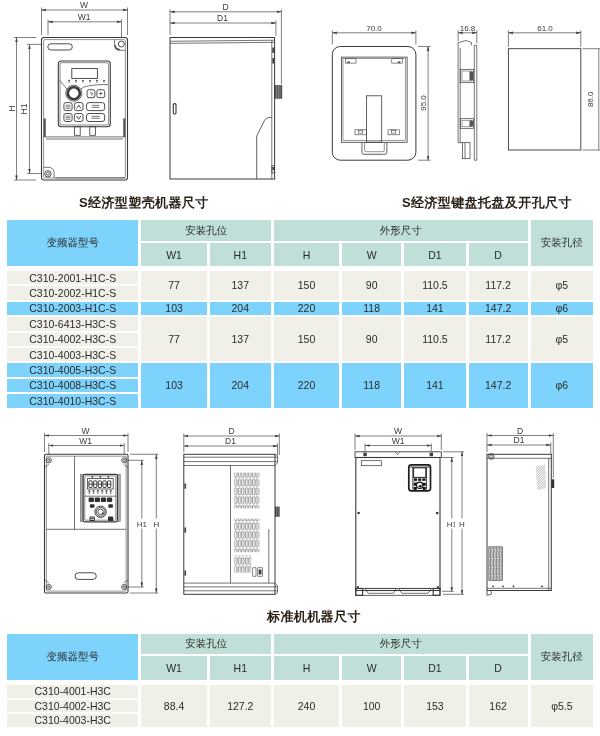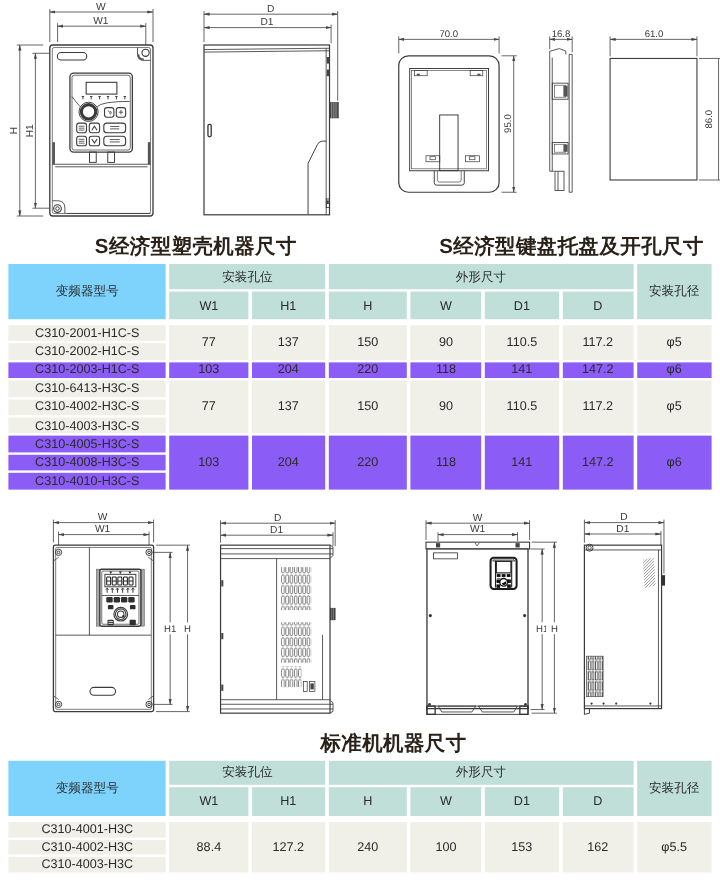--- a/index.html
+++ b/index.html
@@ -1,23 +1,23 @@
 <!DOCTYPE html>
 <html><head>
 <meta charset="utf-8">
 <style>
   html,body{margin:0;padding:0;background:#fff;}
   body{width:600px;height:736px;position:relative;font-family:"Liberation Sans",sans-serif;overflow:hidden;will-change:transform;}
-  .cap{position:absolute;font-weight:bold;font-size:17px;color:#2a2118;letter-spacing:0.4px;white-space:nowrap;}
+  .cap{position:absolute;font-weight:bold;font-size:13px;color:#2a2118;letter-spacing:0.4px;white-space:nowrap;}
   table.dim{position:absolute;border-collapse:separate;border-spacing:3px 2px;table-layout:fixed;}
   table.dim td{text-align:center;vertical-align:middle;padding:0;font-size:10.5px;color:#2b2b2b;overflow:hidden;}
   td.hd{background:#bfdfd8;color:#333;margin-left:28px;}
   td.mh{background:#7dd3fc;color:#2e2e38;}
   td.wrow{background:#f0efe8;}
-  td.lrow{background:#8b5cf6;}
+  td.lrow{background:#7dd3fc;}
   svg{position:absolute;left:0;}
   svg text{font-family:"Liberation Sans",sans-serif;fill:#3a3a3a;}
   .dln{stroke:#4a4a4a;stroke-width:0.7;fill:none;}
   .tln{stroke:#3a3a3a;stroke-width:0.7;fill:none;}
 </style>
 </head>
 <body>
 
 <svg id="svg1" width="600" height="214" viewBox="0 0 600 214" style="top:0">
     <defs>
@@ -304,21 +304,21 @@
 
 <g>
 <line class="dln" x1="598.8" y1="48.7" x2="598.8" y2="150"></line>
 <text x="593.5" y="99.3" font-size="8" text-anchor="middle" transform="rotate(-90 593.5 99.3)">86.0</text>
 </g>
 </g>
   </svg>
 
 <div class="cap" style="left:79px;top:193.5px;">S经济型塑壳机器尺寸</div>
 
-<div class="cap" style="left:366px;top:193.5px;">S经济型键盘托盘及开孔尺寸</div>
+<div class="cap" style="left:402px;top:193.5px;">S经济型键盘托盘及开孔尺寸</div>
 
 <table class="dim" style="left:4px;top:218px;width:592px;">
   <colgroup>
       <col style="width:131px">
       <col style="width:65px">
       <col style="width:61px">
       <col style="width:65px">
       <col style="width:59px">
       <col style="width:61px">
       <col style="width:59px">

